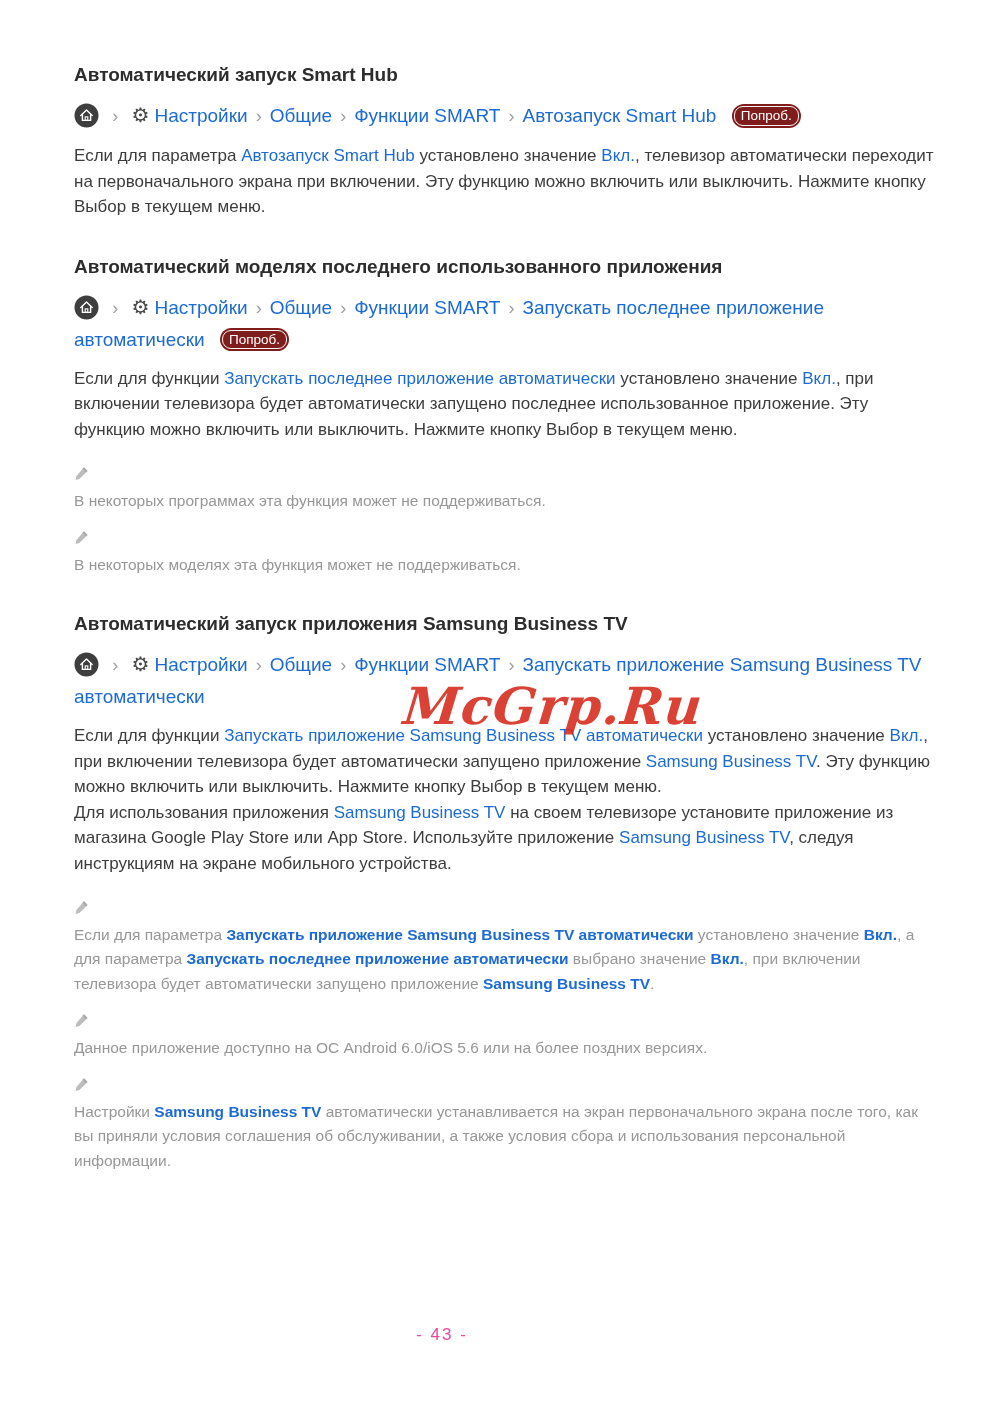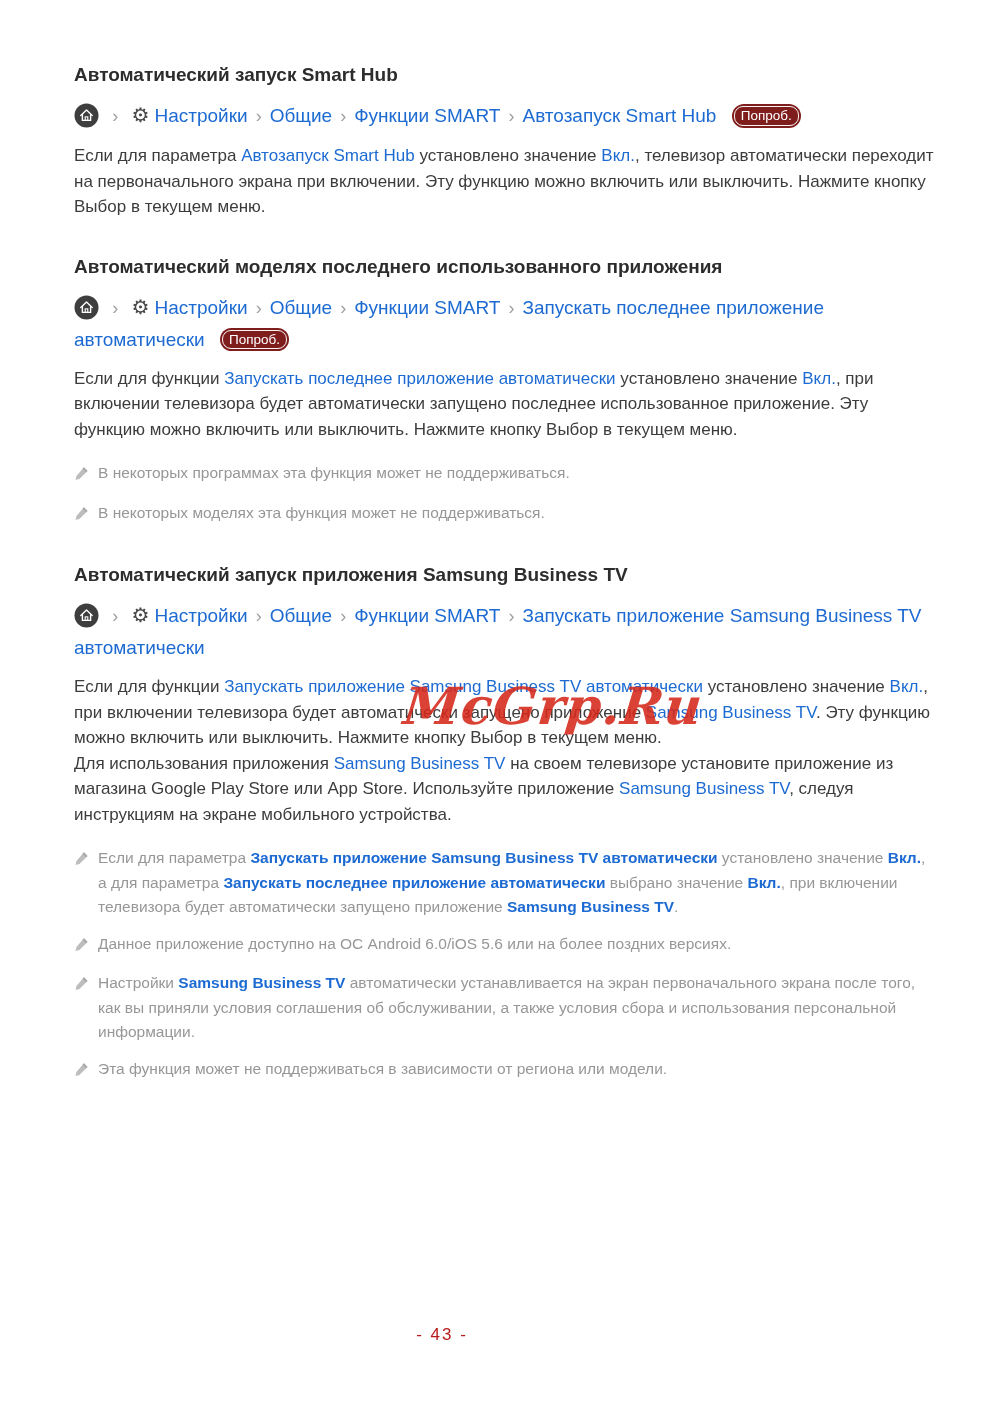--- a/index.html
+++ b/index.html
@@ -22,33 +22,33 @@
   }
   .badge::after{
     content:"";position:absolute;left:2px;right:2px;top:2px;bottom:2px;
     border:1px solid rgba(255,255,255,.95);border-radius:9px;pointer-events:none;
   }
   .para{margin-top:11px;font-size:17px;line-height:25.5px;color:#3c3c3c;}
   .para + .para{margin-top:0;}
   .seg-l{color:#1d6bd2;}
   .notes{margin-top:19px;}
   .note{display:flex;align-items:flex-start;margin-bottom:12px;
-    font-size:15.5px;line-height:24.5px;color:#979797;}
+    font-size:15.5px;line-height:24.5px;color:#979797;flex-direction:column;}
   .note:last-child{margin-bottom:0;}
   .pencil{flex:0 0 24px;width:24px;margin-top:3px;}
   .note .seg-l{font-weight:700;}
   .watermark{
     position:absolute;left:404px;top:676px;z-index:5;
     font-family:"DejaVu Serif",serif;font-style:italic;font-weight:700;
     font-size:51px;color:#d6281b;opacity:.88;transform:skewX(-6deg);
     letter-spacing:1px;white-space:nowrap;pointer-events:none;
   }
   .footer{
     position:absolute;left:0;top:1325px;width:884px;text-align:center;
-    font-size:17px;color:#b91c1c;letter-spacing:2px;
+    font-size:17px;color:#ec4899;letter-spacing:2px;
   }
 </style>
 </head>
 <body>
 
 <div class="content">
 
   <div class="section">
     <h2 class="heading">Автоматический запуск Smart Hub</h2>
     <div class="crumb">
@@ -126,26 +126,19 @@
             </svg></span>
           <div class="note-text"><span class="seg-p">Данное приложение доступно на ОС Android 6.0/iOS 5.6 или на более поздних версиях.</span></div>
         </div>
         <div class="note">
           <span class="pencil"><svg width="15" height="15" viewBox="0 0 16 16">
               <path d="M10.6 1.4 L14.4 5.2 L5.8 13.8 L1.6 14.8 L2.6 10.6 Z" fill="#bdbdbd"></path>
               <path d="M10.6 1.4 L14.4 5.2 L12.9 6.7 L9.1 2.9 Z" fill="#a8a8a8"></path>
             </svg></span>
           <div class="note-text"><span class="seg-p">Настройки </span><span class="seg-l">Samsung Business TV</span><span class="seg-p"> автоматически устанавливается на экран первоначального экрана после того, как вы приняли условия соглашения об обслуживании, а также условия сбора и использования персональной информации.</span></div>
         </div>
-        <div class="note">
-          <span class="pencil"><svg width="15" height="15" viewBox="0 0 16 16">
-              <path d="M10.6 1.4 L14.4 5.2 L5.8 13.8 L1.6 14.8 L2.6 10.6 Z" fill="#bdbdbd"></path>
-              <path d="M10.6 1.4 L14.4 5.2 L12.9 6.7 L9.1 2.9 Z" fill="#a8a8a8"></path>
-            </svg></span>
-          <div class="note-text"><span class="seg-p">Эта функция может не поддерживаться в зависимости от региона или модели.</span></div>
-        </div>
       </div>
   </div>
 
 </div>
 
 <div class="watermark">McGrp.Ru</div>
 <div class="footer">- 43 -</div>
 
 </body></html>

